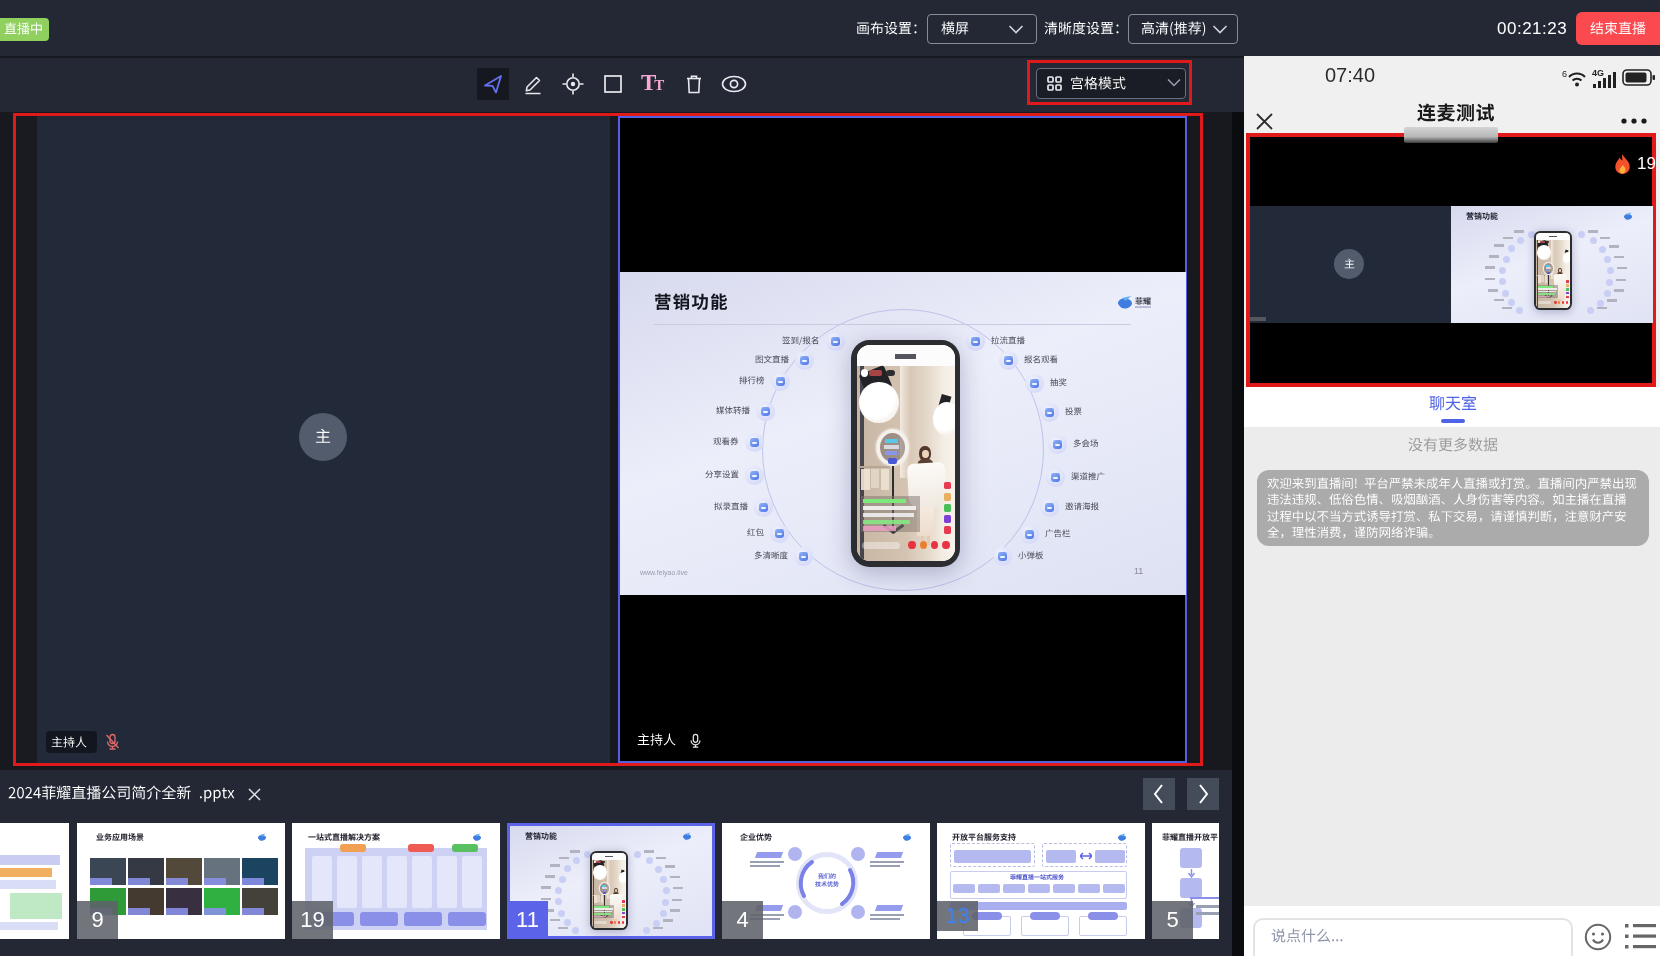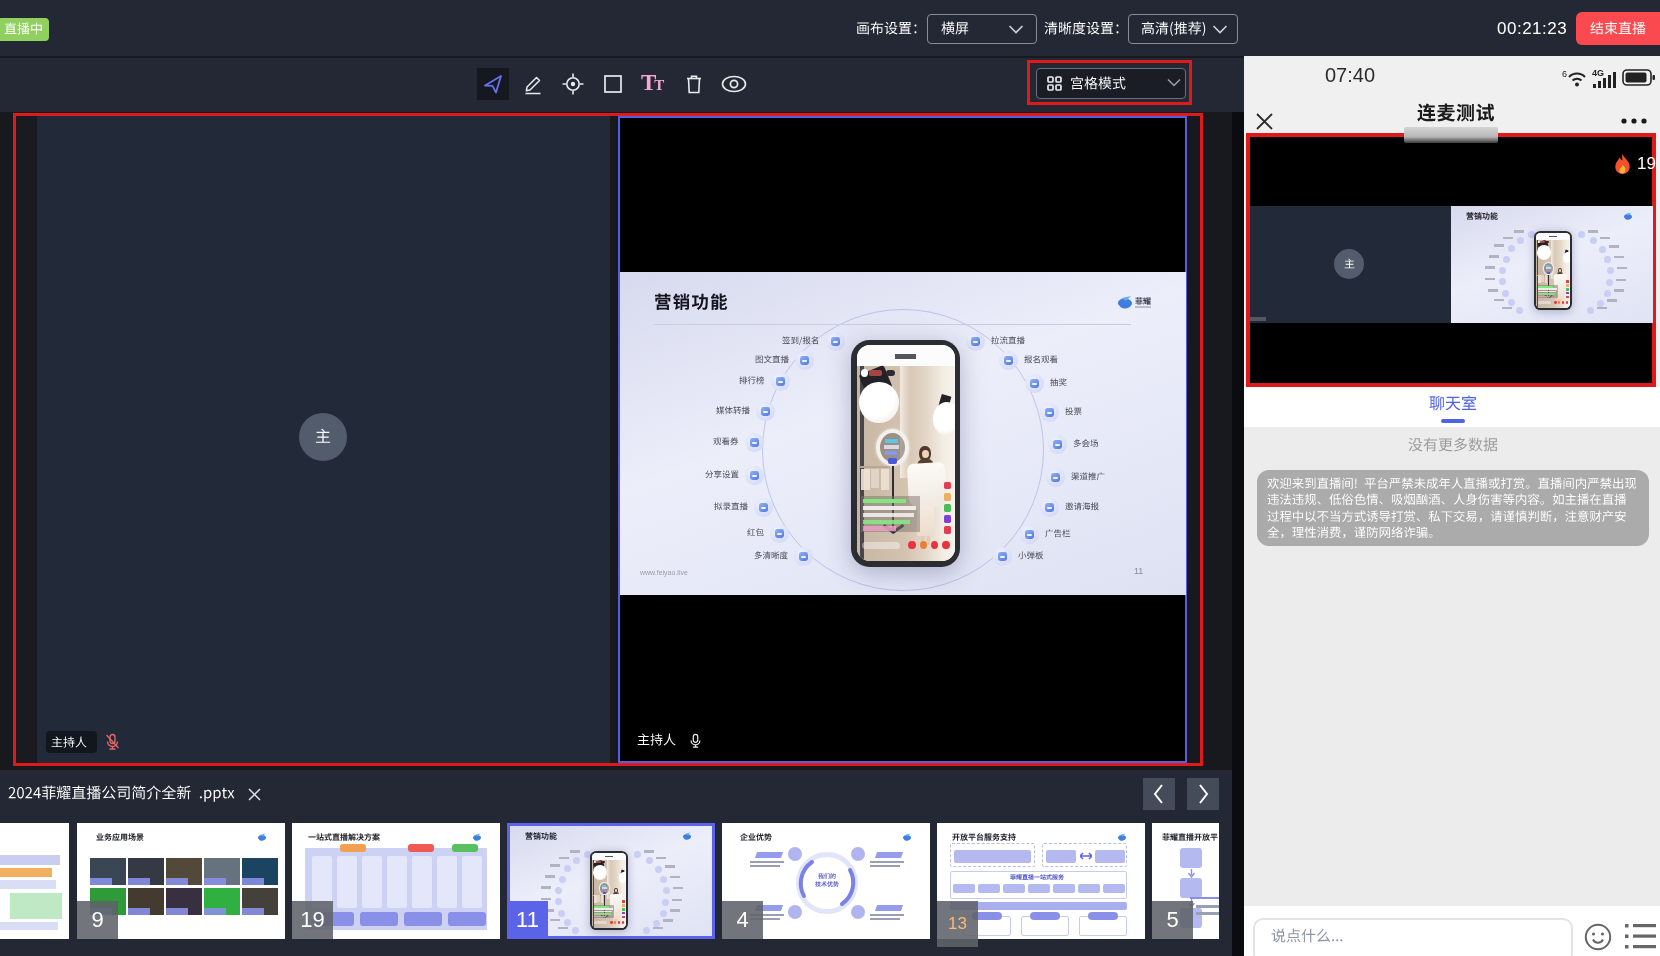--- a/index.html
+++ b/index.html
@@ -737,21 +737,21 @@
     <div class="abs" style="left:1053px;top:884px;width:22px;height:9px;background:#b4b9f0;border-radius:2px"></div>
     <div class="abs" style="left:1078px;top:884px;width:22px;height:9px;background:#b4b9f0;border-radius:2px"></div>
     <div class="abs" style="left:1103px;top:884px;width:22px;height:9px;background:#b4b9f0;border-radius:2px"></div>
     <div class="abs" style="left:950px;top:902px;width:177px;height:8px;background:#a8aeee;border-radius:2px"></div>
     <div class="abs" style="left:963px;top:916px;width:48px;height:20px;border:1px solid #c8ccec;border-radius:2px"></div>
     <div class="abs" style="left:972px;top:912px;width:30px;height:8px;background:#8a90e8;border-radius:4px"></div>
     <div class="abs" style="left:1021px;top:916px;width:48px;height:20px;border:1px solid #c8ccec;border-radius:2px"></div>
     <div class="abs" style="left:1030px;top:912px;width:30px;height:8px;background:#8a90e8;border-radius:4px"></div>
     <div class="abs" style="left:1079px;top:916px;width:48px;height:20px;border:1px solid #c8ccec;border-radius:2px"></div>
     <div class="abs" style="left:1088px;top:912px;width:30px;height:8px;background:#8a90e8;border-radius:4px"></div>
-    <div class="abs" style="left:937px;top:901px;width:41px;height:46px;background:rgba(95,98,105,0.88);color:#fdba74;font-size:17px;display:flex;align-items:center;justify-content:center">13</div>
+    <div class="abs" style="left:937px;top:901px;width:41px;height:30px;background:rgba(95,98,105,0.88);color:#3b82f6;font-size:22px;display:flex;align-items:center;justify-content:center">13</div>
     <div class="abs" style="left:1152px;top:823px;width:67px;height:116px;background:#fff;overflow:hidden"></div>
     <svg class="tx " style="left:1162.0px;top:833.0px;" width="56.0" height="10.0">
       <g transform="translate(0,7.04) scale(0.00800,-0.00800)" fill="#20202c">
         <use href="#g31" x="0"></use>
         <use href="#g32" x="1000"></use>
         <use href="#g99" x="2000"></use>
         <use href="#g100" x="3000"></use>
         <use href="#g113" x="4000"></use>
         <use href="#g114" x="5000"></use>
         <use href="#g115" x="6000"></use>

